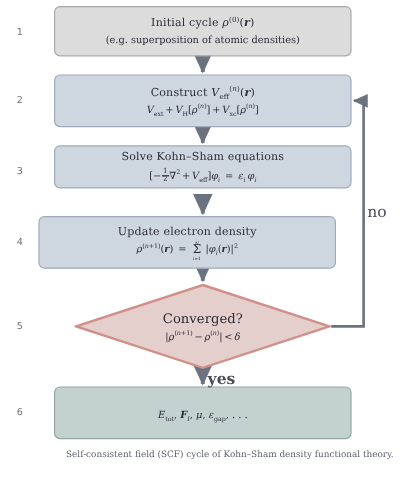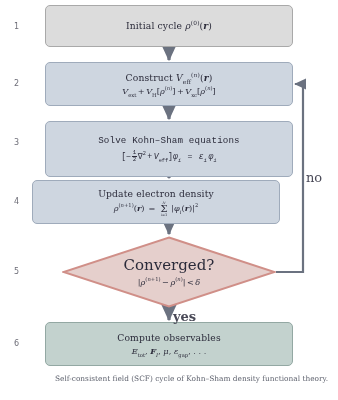--- a/index.html
+++ b/index.html
@@ -46,22 +46,22 @@
   .node .line2 {
     font-size: 8.2px;
     margin-top: 2.5px;
     white-space: nowrap;
   }
 
   #node-initial  { left: 45px; top: 5px;   width: 248px; height: 42px;
                    background: #dcdcdc; border-color: #a9a9a9; }
   #node-veff     { left: 45px; top: 62px;  width: 248px; height: 44px;
                    background: #ced6e0; border-color: #9fabbb; }
-  #node-ks       { left: 45px; top: 121px; width: 248px; height: 56px;
-                   background: #ced6e0; border-color: #9fabbb; font-family: Liberation Mono, monospace; }
+  #node-ks       { left: 45px; top: 121px; width: 248px; height: 36px;
+                   background: #ced6e0; border-color: #9fabbb; }
   #node-density  { left: 32px; top: 180px; width: 248px; height: 44px;
                    background: #ced6e0; border-color: #9fabbb; }
   #node-observ   { left: 45px; top: 322px; width: 248px; height: 44px;
                    background: #c3d2ce; border-color: #93a8a3; }
 
   
   #node-converged {
     position: absolute;
     left: 62px;
     top: 236px;
@@ -75,21 +75,21 @@
   #node-converged .diamond-text {
     position: absolute;
     inset: 0;
     display: flex;
     flex-direction: column;
     align-items: center;
     justify-content: center;
     text-align: center;
     line-height: 1.3;
   }
-  #node-converged .line1 { font-size: 15px; }
+  #node-converged .line1 { font-size: 11px; }
   #node-converged .line2 { font-size: 8.2px; margin-top: 2px; }
 
   
   .mathvar { font-style: italic; }
   .up  { font-size: 0.64em; vertical-align: super; line-height: 0; }
   .dn  { font-size: 0.64em; vertical-align: sub;   line-height: 0; }
   .opsp { padding: 0 1.5px; }
 
   .frac {
     display: inline-block;
@@ -182,20 +182,21 @@
     <line x1="169" y1="308" x2="169" y2="320" stroke="#6b7280" stroke-width="3.2" marker-end="url(#ah)"></line>
 
     <path d="M276,272 L303,272 L303,84 L295,84" fill="none" stroke="#6b7280" stroke-width="2.2" marker-end="url(#ah)"></path>
   </svg>
 
   <div class="node" id="node-initial">
     <div class="line1">
       <span>Initial cycle</span>
       <span class="mathvar">ρ</span><span class="up">(0)</span>(<span class="mathvar"><b>r</b></span>)
     </div>
+    <div class="line2">(e.g. superposition of atomic densities)</div>
   </div>
 
   <div class="node" id="node-veff">
     <div class="line1">
       <span>Construct</span>
       <span class="mathvar">V</span><span class="dn">eff</span><span class="up">(<span class="mathvar">n</span>)</span>(<span class="mathvar"><b>r</b></span>)
     </div>
     <div class="line2">
       <span class="mathvar">V</span><span class="dn">ext</span><span class="opsp">+</span><span class="mathvar">V</span><span class="dn">H</span>[<span class="mathvar">ρ</span><span class="up">(<span class="mathvar">n</span>)</span>]<span class="opsp">+</span><span class="mathvar">V</span><span class="dn">xc</span>[<span class="mathvar">ρ</span><span class="up">(<span class="mathvar">n</span>)</span>]
     </div>
@@ -221,21 +222,20 @@
     </svg>
     <div class="diamond-text">
       <div class="line1">Converged?</div>
       <div class="line2">
         |<span class="mathvar">ρ</span><span class="up">(<span class="mathvar">n</span>+1)</span><span class="opsp">−</span><span class="mathvar">ρ</span><span class="up">(<span class="mathvar">n</span>)</span>|<span class="opsp">&lt;</span><span class="mathvar">δ</span>
       </div>
     </div>
   </div>
 
   <div class="node" id="node-observ">
-    <div class="line1">Compute observables</div>
     <div class="line2">
       <span class="mathvar">E</span><span class="dn">tot</span>,&nbsp;<span class="mathvar"><b>F</b></span><span class="dn"><span class="mathvar">I</span></span>,&nbsp;<span class="mathvar">μ</span>,&nbsp;<span class="mathvar">ε</span><span class="dn">gap</span>, . . .
     </div>
   </div>
 
   <div class="side-marker" style="left:14px; top:22px;">1</div>
   <div class="side-marker" style="left:14px; top:79px;">2</div>
   <div class="side-marker" style="left:14px; top:138px;">3</div>
   <div class="side-marker" style="left:14px; top:197px;">4</div>
   <div class="side-marker" style="left:14px; top:267px;">5</div>

